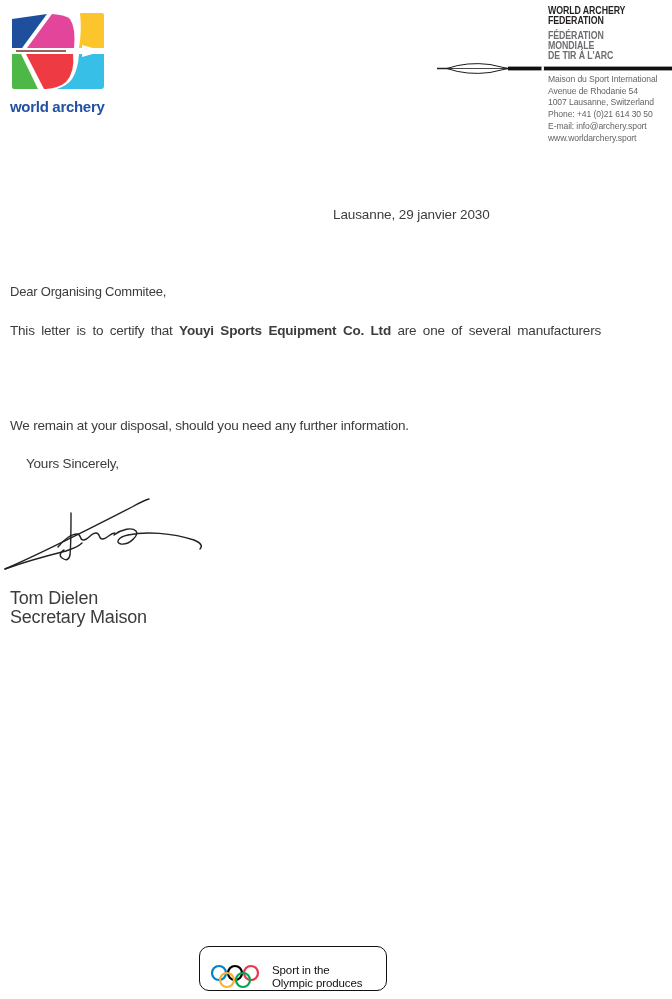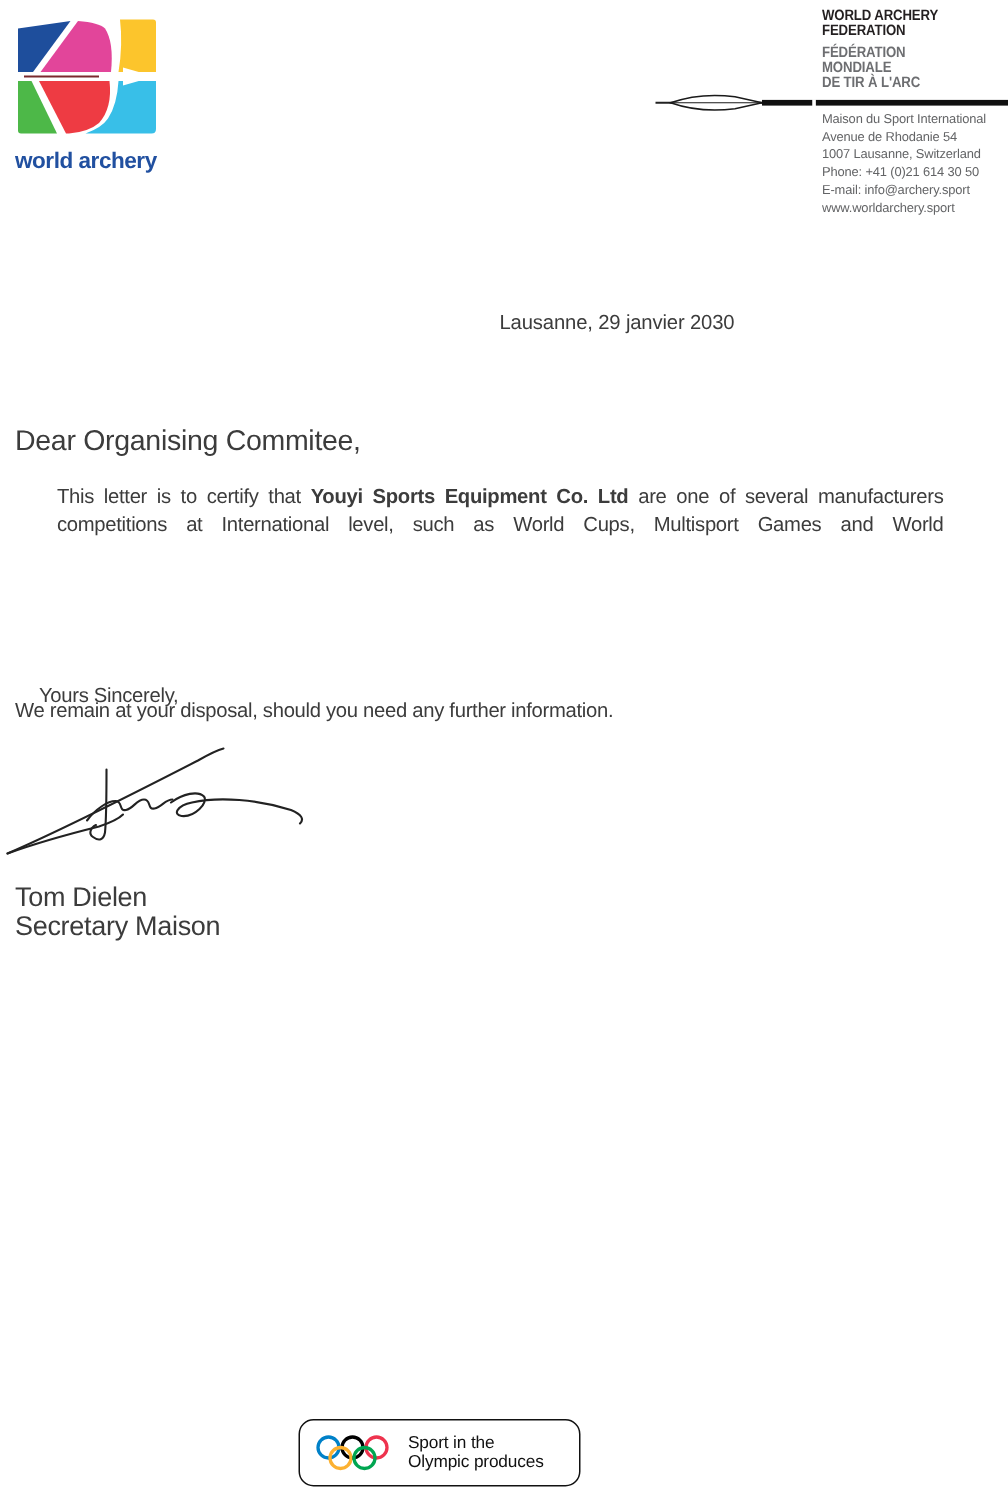--- a/index.html
+++ b/index.html
@@ -27,34 +27,34 @@
   .org-en{color:#231f20;}
   .org-fr{color:#6d6e71;margin-top:4px;}
   .arrow-rule{position:absolute;left:435px;top:61px;}
   .addr-block{
     position:absolute;left:548px;top:74px;width:130px;
     font-size:8.6px;line-height:11.7px;color:#636466;
     letter-spacing:-0.1px;white-space:nowrap;
   }
   
   .dateline{position:absolute;left:333px;top:207px;font-size:13.5px;letter-spacing:-0.1px;}
-  .salutation{position:absolute;left:10px;top:284px;font-size:19px;letter-spacing:-0.2px;white-space:nowrap;}
-  .paragraph{position:absolute;left:10px;top:321px;width:591px;font-size:13.5px;letter-spacing:-0.2px;margin-left:28px;}
+  .salutation{position:absolute;left:10px;top:284px;font-size:13px;letter-spacing:-0.2px;white-space:nowrap;}
+  .paragraph{position:absolute;left:10px;top:321px;width:591px;font-size:13.5px;letter-spacing:-0.2px;}
   .bline{line-height:19px;}
   .just{text-align:justify;text-align-last:justify;}
   .b{font-weight:bold;}
-  .disposal{position:absolute;left:10px;top:418px;font-size:13.5px;letter-spacing:-0.2px;white-space:nowrap;margin-top:48px;}
+  .disposal{position:absolute;left:10px;top:418px;font-size:13.5px;letter-spacing:-0.2px;white-space:nowrap;}
   .closing{position:absolute;left:10px;top:456px;font-size:13.5px;letter-spacing:-0.2px;white-space:nowrap;margin-left:16px;}
   .signature{position:absolute;left:2px;top:487px;}
   .signer{position:absolute;left:10px;top:589px;font-size:18px;line-height:19px;letter-spacing:-0.2px;white-space:nowrap;}
   
   .olympic-box{
     position:absolute;left:199px;top:946px;width:188px;height:45px;
     box-sizing:border-box;border:1.5px solid #111;border-radius:10px;
-    display:flex;align-items:center;padding-left:9px;background:#fff;
+    display:flex;align-items:flex-end;padding-left:9px;background:#fff;
   }
   .olympic-text{margin-left:11px;font-size:11.5px;line-height:13px;color:#111;letter-spacing:-0.1px;}
 </style>
 </head>
 <body>
 
 <div class="logo-block">
   <svg width="96" height="79" viewBox="0 0 96 79">
     <polygon points="2,7 37,2 12,36 2,36" fill="#1e4e9c"></polygon>
     <path d="M42,2 Q56,3 60,7 Q66,16 64,36 L17,36 Z" fill="#e2459a"></path>
@@ -97,21 +97,20 @@
   <div>E-mail: info@archery.sport</div>
   <div>www.worldarchery.sport</div>
 </div>
 
 <div class="dateline">Lausanne, 29 janvier 2030</div>
 
 <div class="salutation">Dear Organising Commitee,</div>
 
 <div class="paragraph">
   <div class="bline just"><span>This letter is to certify that </span><span class="b">Youyi Sports Equipment Co. Ltd</span><span> are one of several manufacturers</span></div>
-  <div class="bline just">competitions at International level, such as World Cups, Multisport Games and World</div>
 </div>
 
 <div class="disposal">We remain at your disposal, should you need any further information.</div>
 
 <div class="closing">Yours Sincerely,</div>
 
 <svg class="signature" width="215" height="85" viewBox="0 0 215 85">
   <g fill="none" stroke="#222" stroke-width="1.4" stroke-linecap="round">
     <path d="M3,82 C40,66 95,38 130,20 C137,16 143,13 147,12"></path>
     <path d="M3,82 C25,74 48,68 64,64 C70,62 76,60 80,56"></path>

